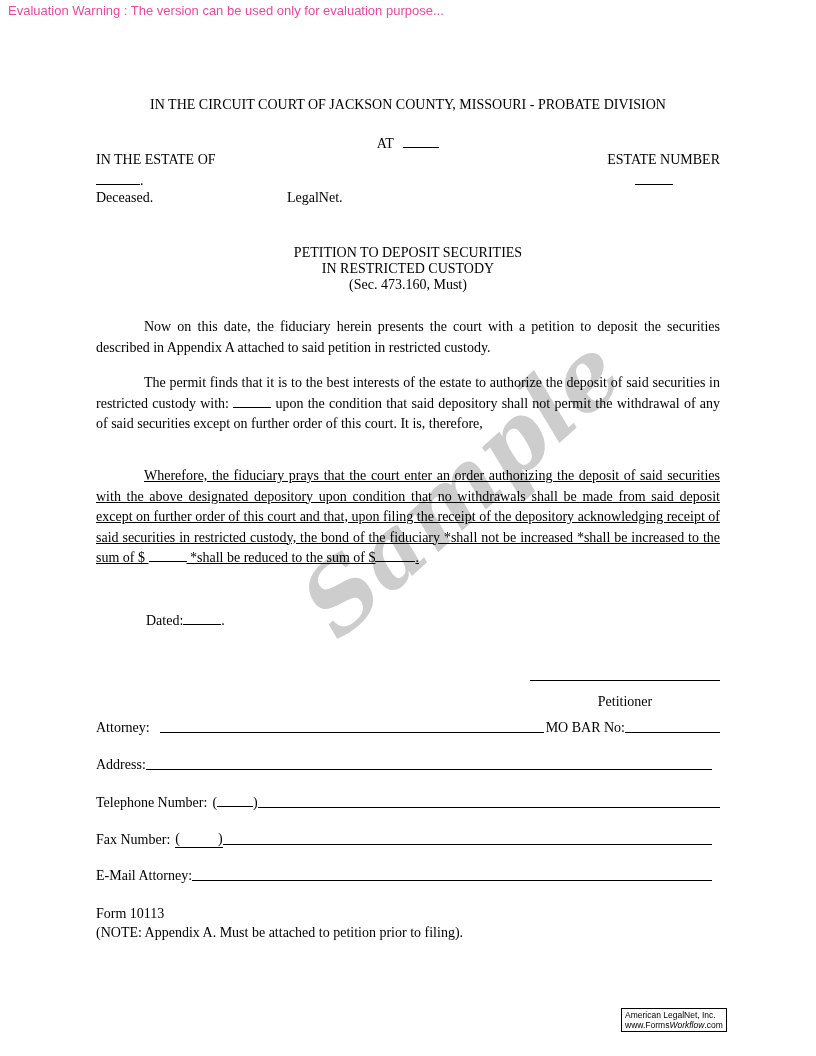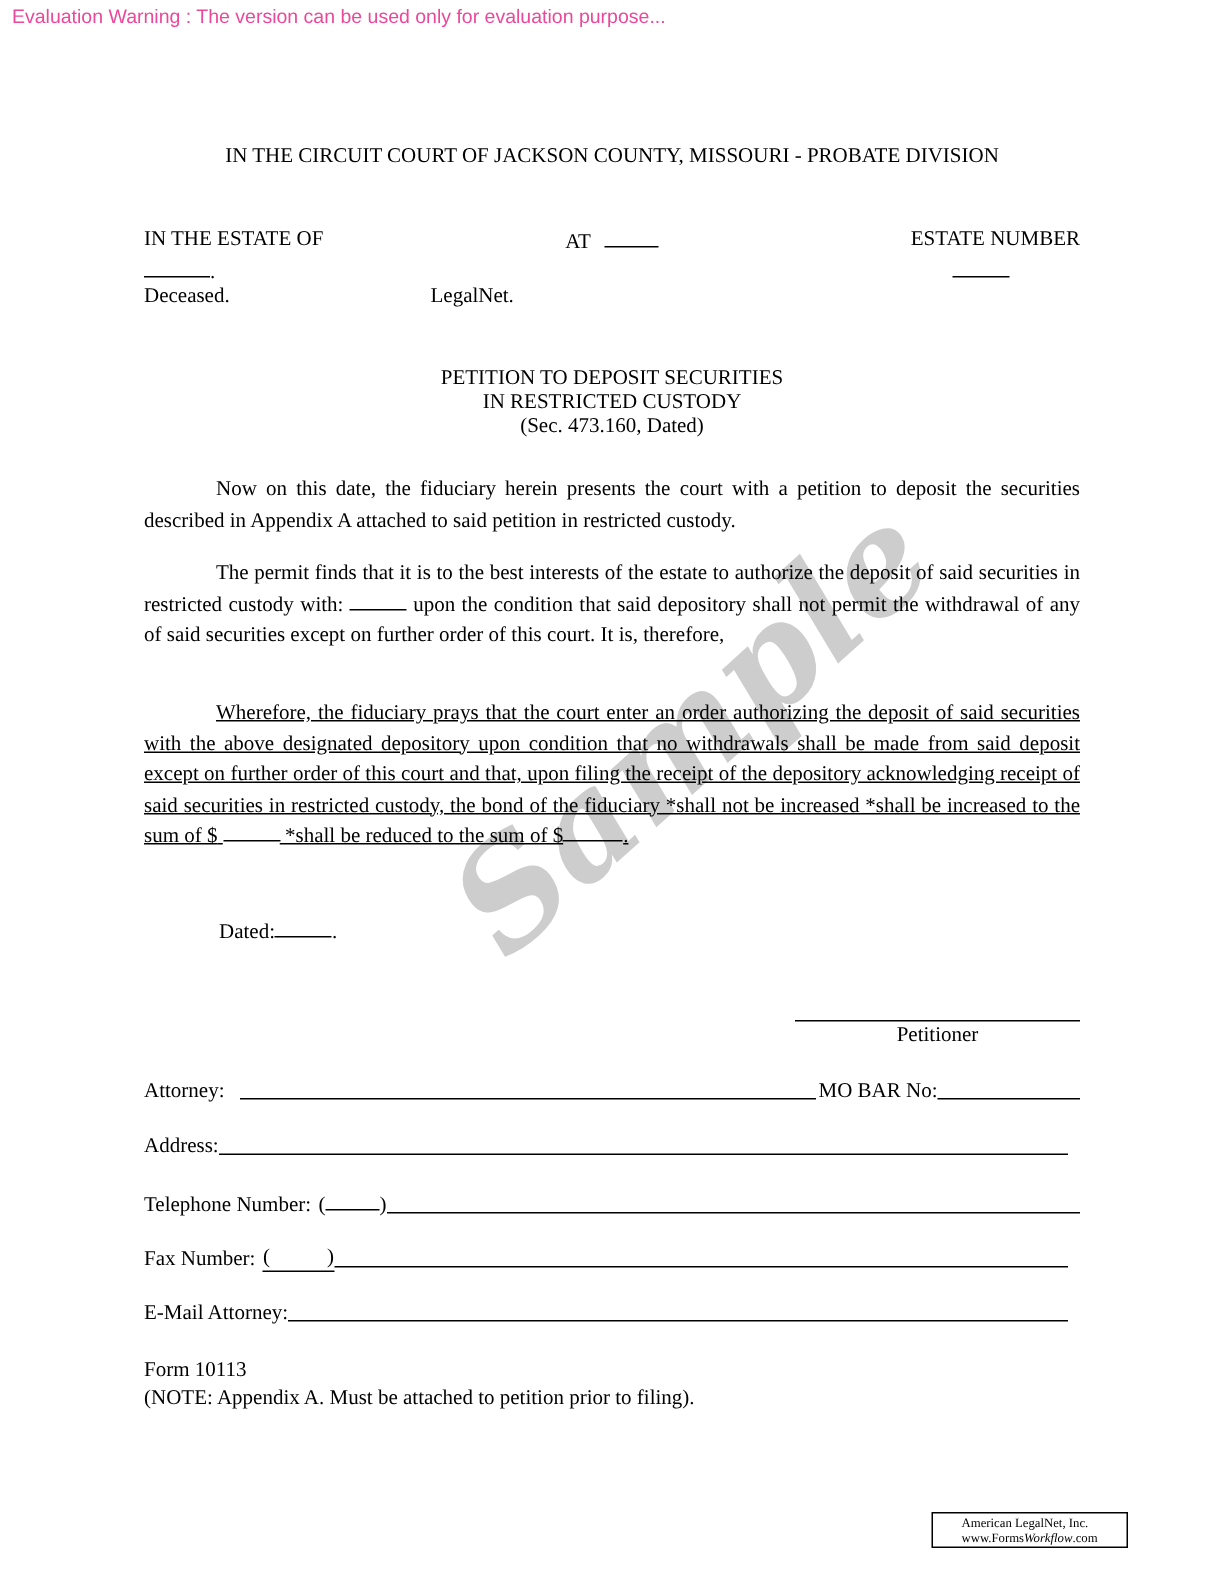--- a/index.html
+++ b/index.html
@@ -15,58 +15,58 @@
   }
   .watermark {
     position:absolute; left:278px; top:458px; width:300px; height:118px;
     font-family:"DejaVu Serif", serif; font-size:94px; font-weight:bold; font-style:italic;
     color:#cdcdcd; text-align:center; line-height:118px;
     transform:rotate(-42deg); z-index:1; user-select:none;
   }
   .content { position:absolute; left:96px; top:0; width:624px; height:100%; z-index:2; font-size:14px; }
 
   .court-line { position:absolute; top:97px; left:0; width:624px; text-align:center; white-space:nowrap; }
-  .at-line { position:absolute; top:152px; left:0; width:624px; text-align:center; }
+  .at-line { position:absolute; top:135px; left:0; width:624px; text-align:center; }
   .estate-row { position:absolute; top:152px; left:0; width:624px; display:flex; justify-content:space-between; }
   .blank-row { position:absolute; top:172px; left:0; width:624px; display:flex; justify-content:space-between; }
   .estate-num-box { width:133px; text-align:center; }
   .deceased-row { position:absolute; top:190px; left:0; width:624px; }
   .protectee { position:absolute; left:191px; top:0; }
 
   .title-block { position:absolute; top:245px; left:0; width:624px; text-align:center; line-height:16px; }
 
   .para { position:absolute; left:0; width:624px; text-align:justify; text-indent:48px; line-height:20.5px; }
   .p1 { top:317px; }
   .p2 { top:373px; }
   .p3 { top:466px;text-decoration:underline; }
 
   .dated { position:absolute; top:612px; left:50px; }
 
-  .sig-block { position:absolute; top:680px; left:434px; width:190px; border-top:1px solid #000; text-align:center; padding-top:2px; }
+  .sig-block { position:absolute; top:680px; left:434px; width:190px; border-top:1px solid #000; text-align:center; padding-top:13px; }
 
   .frow { position:absolute; left:0; width:624px; display:flex; align-items:flex-end; white-space:nowrap; }
   .r-attorney { top:720px; } .r-address { top:757px; } .r-tel { top:794px; }
   .r-fax { top:831px; } .r-email { top:868px; }
   .fill { flex:1 1 auto; border-bottom:1px solid #000; margin-bottom:3px; }
   .ml10 { margin-left:10px; } .mr8 { margin-right:8px; }
   .ul95 { flex:0 0 95px; border-bottom:1px solid #000; margin-bottom:3px; }
   .paren-group { margin-left:5px; }
   .fax-group { margin-left:5px; border-bottom:1px solid #000; display:inline-block; }
   .gap38 { display:inline-block; width:38px; }
 
   .bl { display:inline-block; border-bottom:1px solid #000; height:13px; vertical-align:baseline; }
   .w36 { width:36px; } .w38 { width:38px; } .w40 { width:40px; } .w44 { width:44px; }
 
   .form-number { position:absolute; top:906px; left:0; }
   .note { position:absolute; top:925px; left:0; }
 
   .legalnet {
     position:absolute; left:621px; top:1008px; z-index:2;
-    border:1px solid #000; padding:1px 19px;
-    font-family:Liberation Serif, serif; font-size:8.5px; line-height:10px; color:#000;
+    border:1px solid #000; padding:1px 3px;
+    font-family:Liberation Sans, sans-serif; font-size:8.5px; line-height:10px; color:#000;
   }
   .legalnet .it { font-style:italic; }
 </style>
 </head>
 <body>
 
 <div class="page">
 
   <div class="warning">Evaluation Warning : The version can be used only for evaluation purpose...</div>
 
@@ -92,21 +92,21 @@
     </div>
 
     <div class="deceased-row">
       <span>Deceased.</span>
       <span class="protectee">LegalNet.</span>
     </div>
 
     <div class="title-block">
       <div>PETITION TO DEPOSIT SECURITIES</div>
       <div>IN RESTRICTED CUSTODY</div>
-      <div>(Sec. 473.160, Dated)</div>
+      <div>(Sec. 473.160, Must)</div>
     </div>
 
     <p class="para p1"><span>Now on this date, the fiduciary herein presents the court with a petition to deposit the securities described in Appendix A attached to said petition in restricted custody.</span></p>
 
     <p class="para p2">
       <span>The permit finds that it is to the best interests of the estate to authorize the deposit of said securities in restricted custody with:</span>
       <span class="bl w38"></span>
       <span>upon the condition that said depository shall not permit the withdrawal of any of said securities except on further order of this court.  It is, therefore,</span>
     </p>
 

